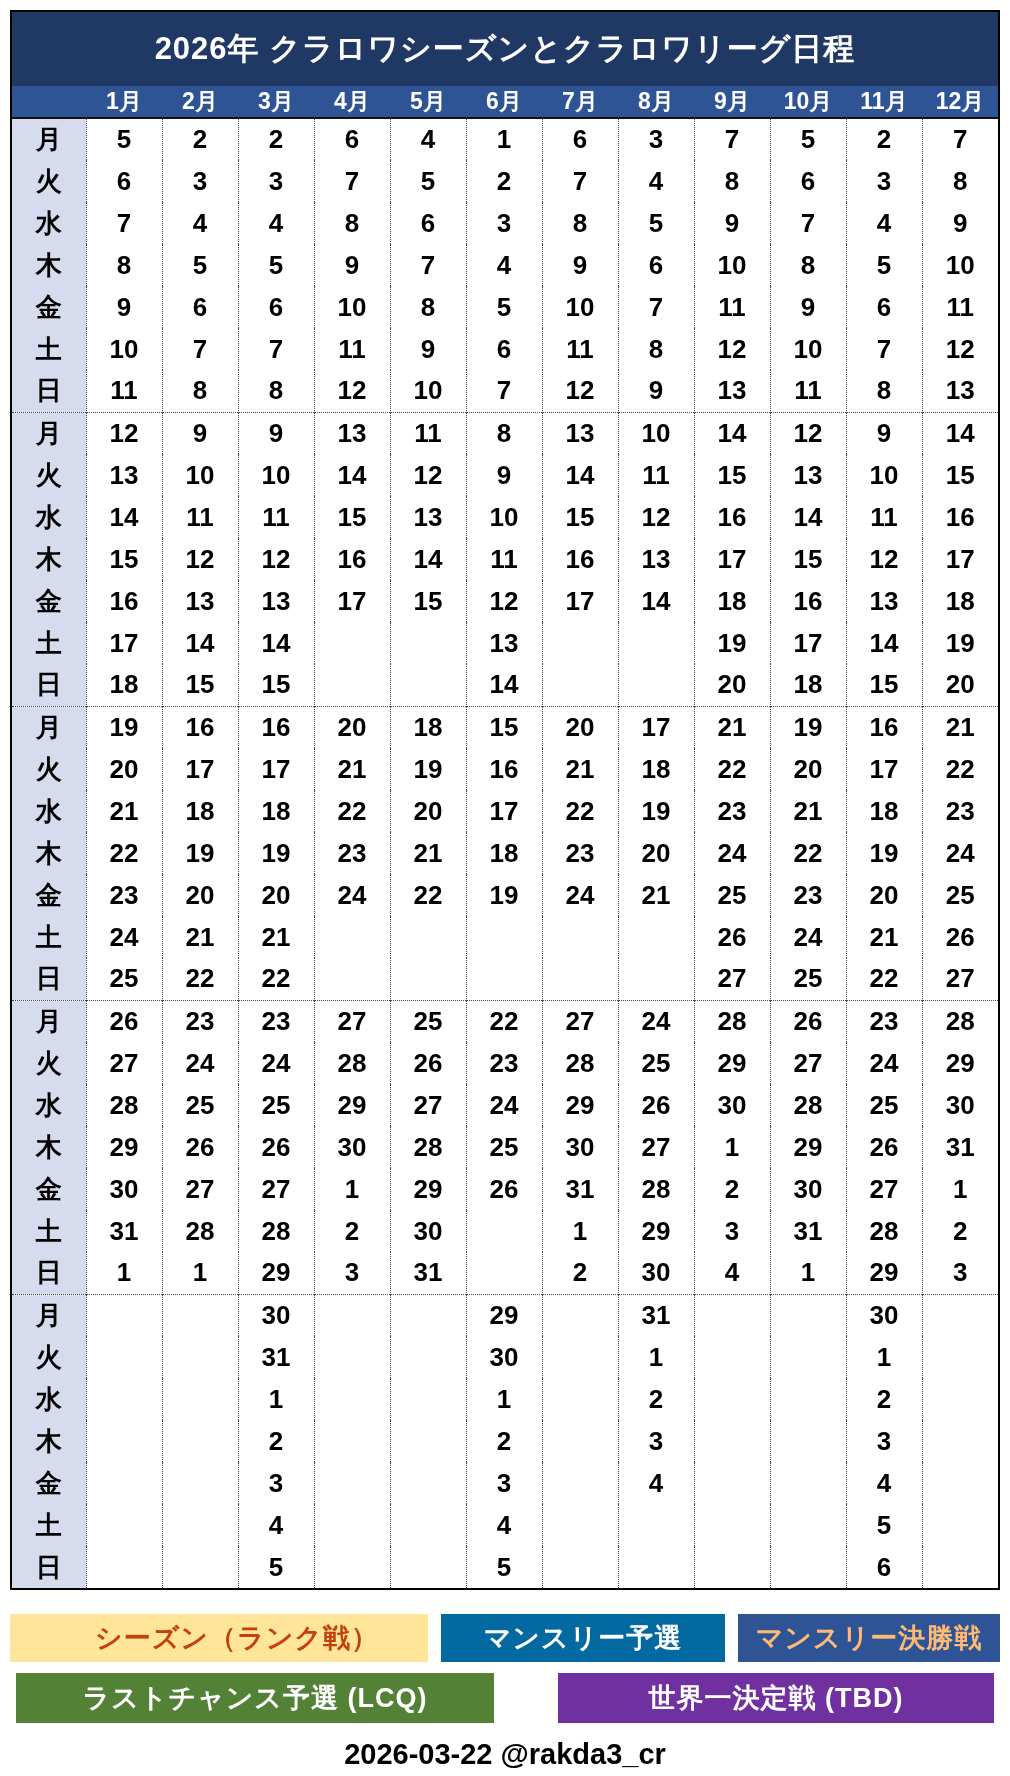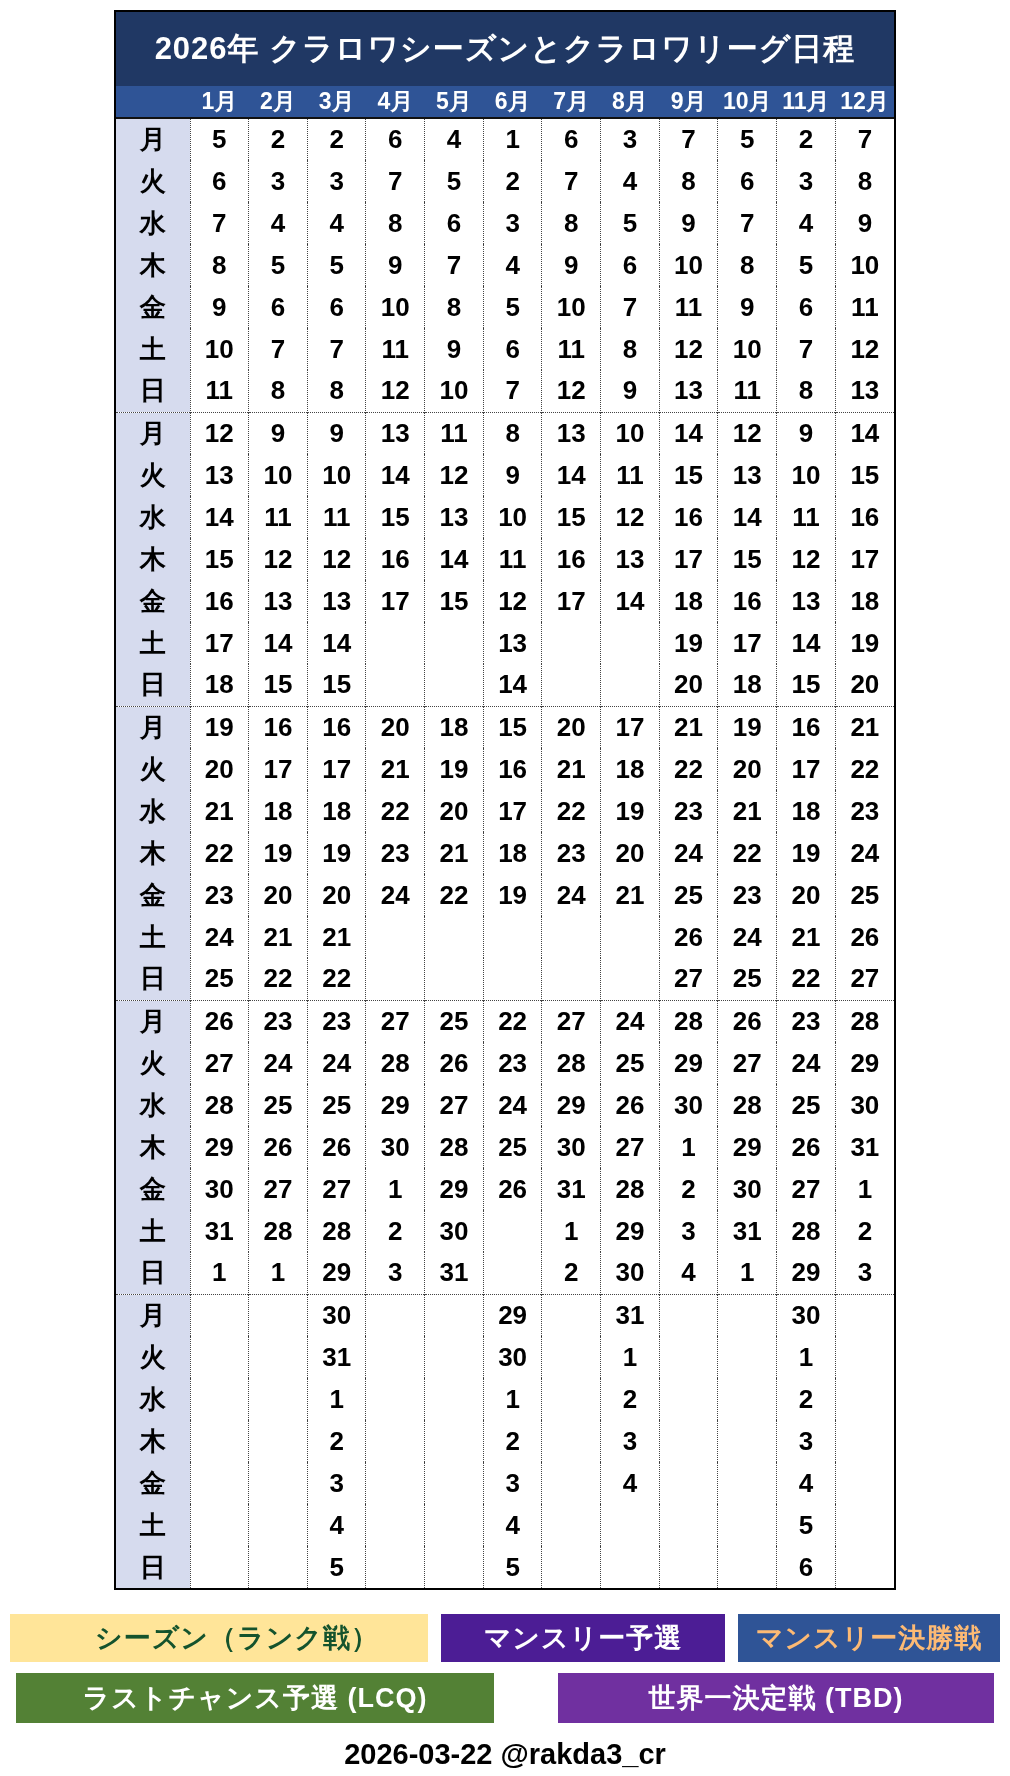--- a/index.html
+++ b/index.html
@@ -7,21 +7,21 @@
     --season:#ffe599; --qual:#ad8500; --final:#2f5496; --lcq:#538135; --tbd:#7030a0;
     --dot:#444;
   }
   *{box-sizing:border-box;}
   html,body{margin:0;padding:0;}
   body{
     width:1010px;height:1776px;background:#fff;overflow:hidden;
     font-family:"Liberation Sans",sans-serif;font-weight:bold;color:#000;
   }
   .board{
-    width:782px;margin:10px auto 0;border:2px solid #000;
+    width:990px;margin:10px auto 0;border:2px solid #000;
   }
   .title-bar{
     height:74px;background:var(--navy);color:#fff;
     display:flex;align-items:center;justify-content:center;
     font-size:31px;letter-spacing:1px;
   }
   table.cal{
     width:100%;border-collapse:collapse;table-layout:fixed;
   }
   table.cal col.daycol{width:74px;}
@@ -618,22 +618,22 @@
           <td></td>
           <td>6</td>
           <td></td>
         </tr>
       </tbody>
   </table>
 </div>
 
 <div class="legend">
   <div class="legend-row r1" id="legend-row-1">
-      <div class="legend-item" style="background: rgb(255, 229, 153); color: #14532d; padding-left: 36px;">シーズン（ランク戦）</div>
-      <div class="legend-item" style="background: #4c1d95; color: rgb(255, 255, 255);">マンスリー予選</div>
+      <div class="legend-item" style="background: rgb(255, 229, 153); color: #c2410c; padding-left: 36px;">シーズン（ランク戦）</div>
+      <div class="legend-item" style="background: #0369a1; color: rgb(255, 255, 255);">マンスリー予選</div>
       <div class="legend-item" style="background: rgb(47, 84, 150); color: #fdba74;">マンスリー決勝戦</div>
     </div>
   <div class="legend-row r2" id="legend-row-2">
       <div class="legend-item" style="background: rgb(83, 129, 53); color: rgb(255, 255, 255);">ラストチャンス予選 (LCQ)</div>
       <div class="legend-item" style="background: rgb(112, 48, 160); color: rgb(255, 255, 255);">世界一決定戦 (TBD)</div>
     </div>
 </div>
 
 <div class="footer">2026-03-22 @rakda3_cr</div>
 

